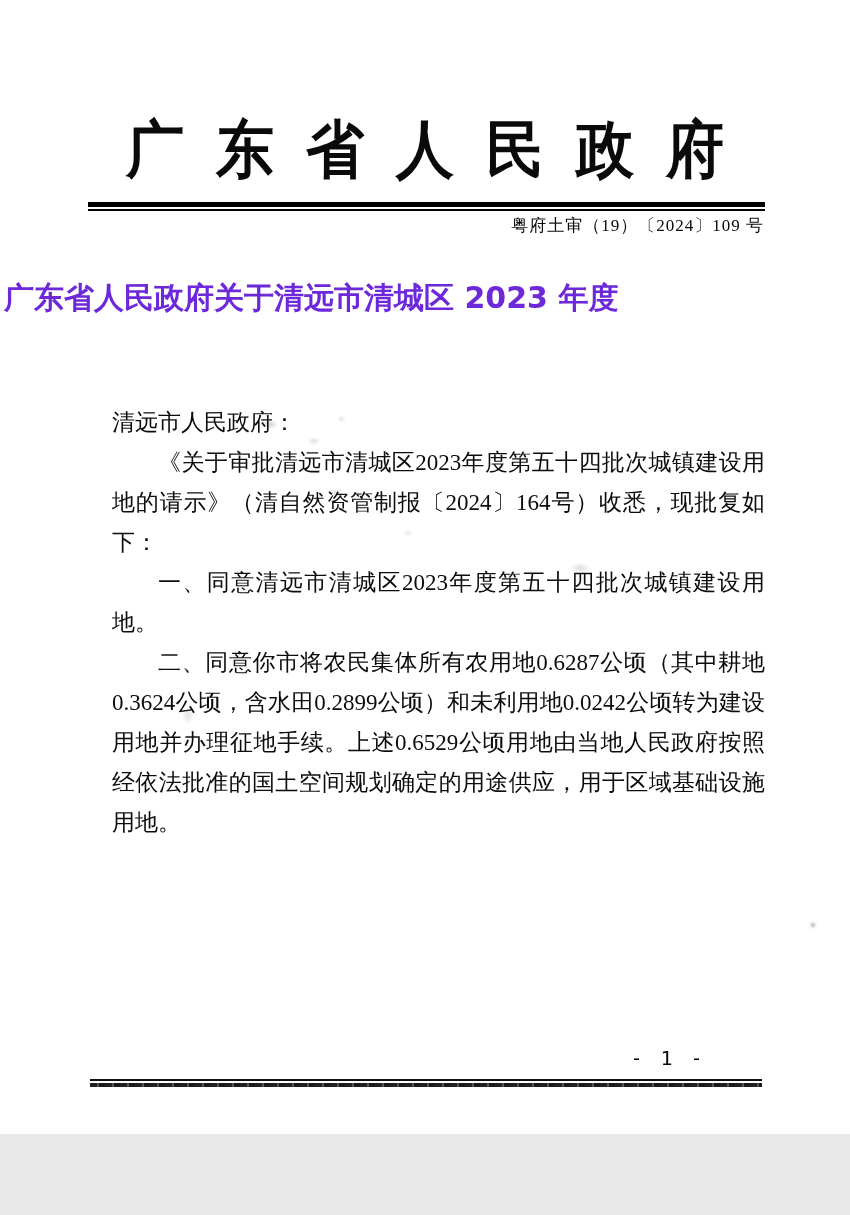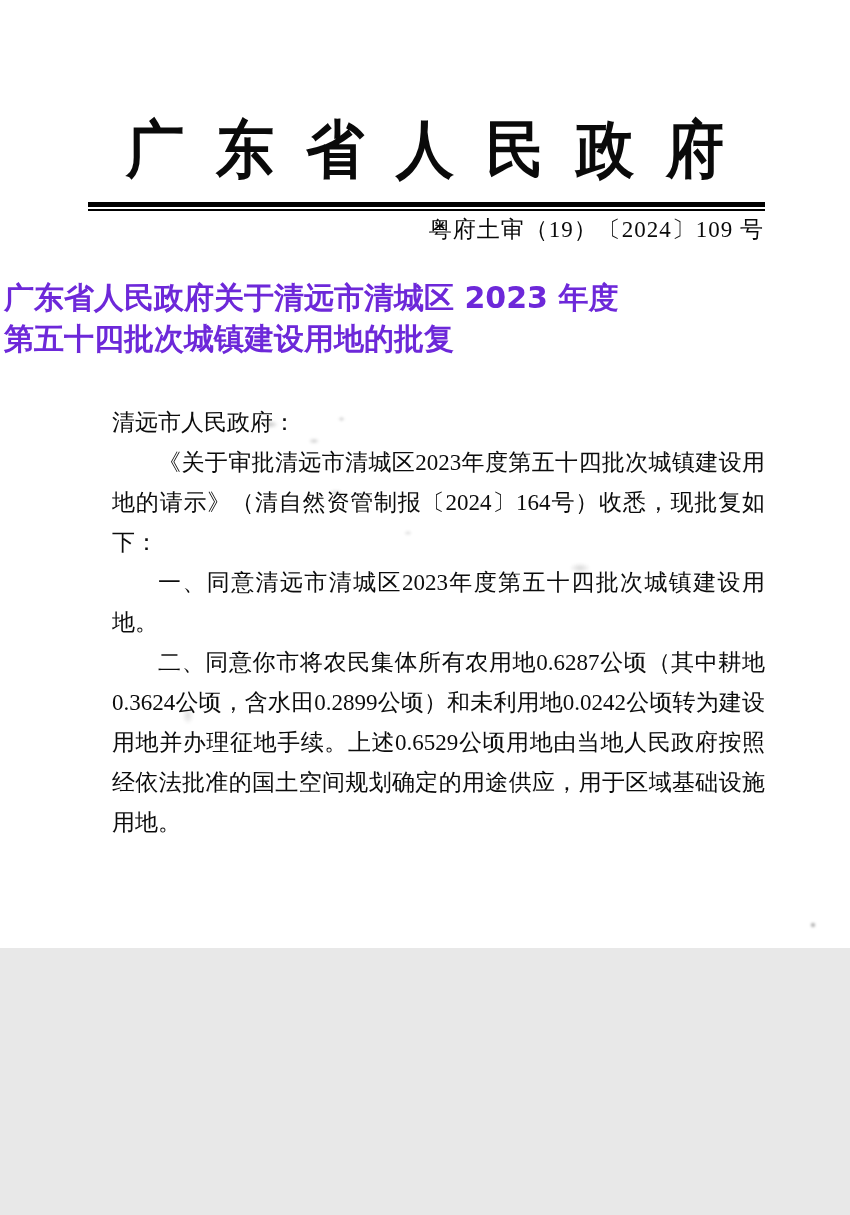--- a/index.html
+++ b/index.html
@@ -3,21 +3,21 @@
 <meta charset="utf-8">
 <style>
   html, body {
     margin: 0;
     padding: 0;
     background: #e8e8e8;
   }
   .page {
     position: relative;
     width: 850px;
-    height: 948px;
+    height: 1134px;
     margin: 0 auto;
     background: #ffffff;
     overflow: hidden;
     color: #0e0e0e;
     font-family: "Liberation Serif", serif;
   }
 
   
   .org-name {
     position: absolute;
@@ -48,21 +48,21 @@
   }
   .header-rule .rule-thin {
     height: 2px;
     background: #000;
     margin-top: 2px;
   }
   .doc-number {
     position: absolute;
     top: 214px;
     right: 86px;
-    font-size: 23px;
+    font-size: 17px;
     font-family: "Liberation Serif", serif;
     letter-spacing: 1px;
     color: #0a0a0a;
     white-space: nowrap;
   }
 
   
   .doc-title {
     position: absolute;
     top: 277px;
@@ -170,21 +170,20 @@
 
   <div class="header-rule">
     <div class="rule-thick"></div>
     <div class="rule-thin"></div>
   </div>
 
   <div class="doc-number">粤府土审（19）〔2024〕109 号</div>
 
   <h1 class="doc-title">
     <span>广东省人民政府关于清远市清城区 2023 年度</span><br>
-    <span>第五十四批次城镇建设用地的批复</span>
   </h1>
 
   <div class="body-block">
     <p class="salutation">清远市人民政府：</p>
     <p class="para">《关于审批清远市清城区2023年度第五十四批次城镇建设用地的请示》（清自然资管制报〔2024〕164号）收悉，现批复如下：</p>
     <p class="para">一、同意清远市清城区2023年度第五十四批次城镇建设用地。</p>
     <p class="para">二、同意你市将农民集体所有农用地0.6287公顷（其中耕地0.3624公顷，含水田0.2899公顷）和未利用地0.0242公顷转为建设用地并办理征地手续。上述0.6529公顷用地由当地人民政府按照经依法批准的国土空间规划确定的用途供应，用于区域基础设施用地。</p>
   </div>
 
   <div class="page-number">- 1 -</div>

